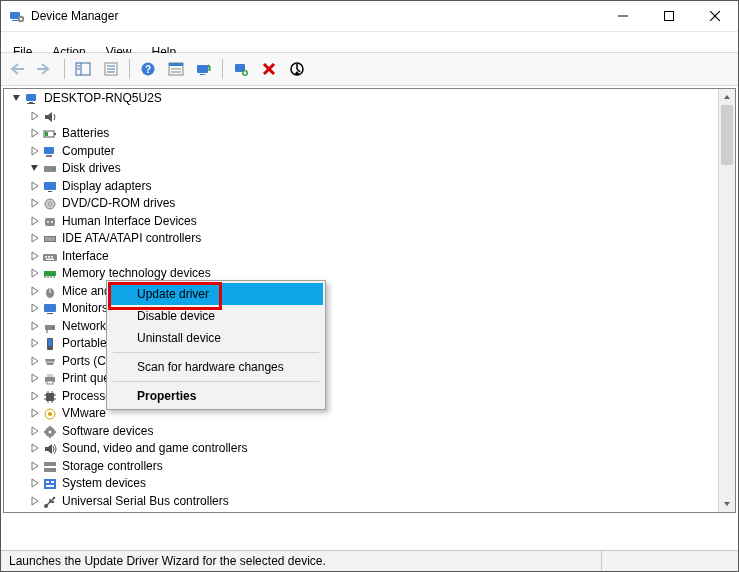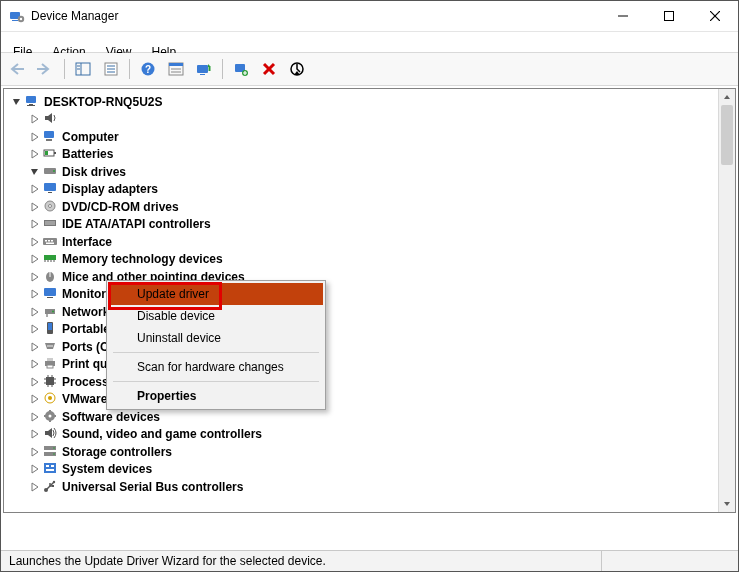--- a/index.html
+++ b/index.html
@@ -109,25 +109,24 @@
     position:absolute; right:0; top:0; bottom:0; width:16px;
     background:#f0f0f0;
     border-left:1px solid #d9d9d9;
     display:flex; flex-direction:column; align-items:center;
   }
   .scrollbar .arrow { height:16px; width:100%; display:flex; align-items:center; justify-content:center; color:#555;}
   .scrollbar .track { flex:1; position:relative; width:100%; }
   .scrollbar .thumb { position:absolute; left:2px; right:2px; top:0; height:60px; background:#cdcdcd; border-radius:2px;}
 
   .row {
-    display:flex; align-items:flex-end;
+    display:flex; align-items:flex-start;
     height:17.5px;
     padding-left: 6px;
     white-space: nowrap;
-    font-weight: bold;
   }
   .row .indent { display:inline-block; }
   .row .expander {
     width:14px; height:14px;
     display:inline-flex; align-items:center; justify-content:center;
     color:#6b6b6b;
     flex-shrink:0;
   }
   .row .expander.none { visibility:hidden;}
   .row .icon {
@@ -154,21 +153,21 @@
     box-shadow: 3px 3px 5px rgba(0,0,0,.25);
     padding:2px;
     z-index: 50;
   }
   .context-menu .cm-item {
     padding:4px 14px 4px 28px;
     font-size:12px;
   }
   .context-menu .cm-item.bold { font-weight:bold; }
   .context-menu .cm-item.highlight {
-    background:#c2410c;
+    background:#0ea5e9;
   }
   .context-menu .cm-sep {
     height:1px; background:#d0d0d0; margin:3px 4px;
   }
   .red-box {
     position:absolute;
     border:3px solid #e20000;
     pointer-events:none;
     z-index:60;
   }
@@ -343,46 +342,46 @@
           </div>
           <div class="row">
             <span class="indent" style="width:18px"></span>
             <span class="expander ">
               <svg width="10" height="10">
                 <path d="M2 1 L8 5 L2 9 Z" fill="none" stroke="#777" stroke-width="1"></path>
               </svg>
             </span>
             <span class="icon">
               <svg width="16" height="16">
-                <rect x="2" y="3" width="10" height="7" rx="1" fill="#3a7bd5"></rect>
-                <rect x="4" y="11" width="6" height="2" fill="#777"></rect>
-              </svg>
-            </span>
-            <span class="label">Computer</span>
-          </div>
-          <div class="row">
-            <span class="indent" style="width:18px"></span>
-            <span class="expander ">
-              <svg width="10" height="10">
-                <path d="M2 1 L8 5 L2 9 Z" fill="none" stroke="#777" stroke-width="1"></path>
-              </svg>
-            </span>
-            <span class="icon">
-              <svg width="16" height="16">
                 <rect x="2" y="5" width="10" height="6" fill="none" stroke="#555"></rect>
                 <rect x="12" y="7" width="2" height="2" fill="#555"></rect>
                 <rect x="3" y="6" width="3" height="4" fill="#2e9e3a"></rect>
               </svg>
             </span>
             <span class="label">Batteries</span>
           </div>
           <div class="row">
             <span class="indent" style="width:18px"></span>
             <span class="expander ">
               <svg width="10" height="10">
+                <path d="M2 1 L8 5 L2 9 Z" fill="none" stroke="#777" stroke-width="1"></path>
+              </svg>
+            </span>
+            <span class="icon">
+              <svg width="16" height="16">
+                <rect x="2" y="3" width="10" height="7" rx="1" fill="#3a7bd5"></rect>
+                <rect x="4" y="11" width="6" height="2" fill="#777"></rect>
+              </svg>
+            </span>
+            <span class="label">Computer</span>
+          </div>
+          <div class="row">
+            <span class="indent" style="width:18px"></span>
+            <span class="expander ">
+              <svg width="10" height="10">
                 <path d="M1 2 L8 2 L4 8 Z" fill="#404040"></path>
               </svg>
             </span>
             <span class="icon">
               <svg width="16" height="16">
                 <rect x="2" y="5" width="12" height="6" rx="1" fill="#888"></rect>
                 <circle cx="12" cy="8" r="1" fill="#2e9e3a"></circle>
               </svg>
             </span>
             <span class="label">Disk drives</span>
@@ -409,20 +408,36 @@
                 <path d="M2 1 L8 5 L2 9 Z" fill="none" stroke="#777" stroke-width="1"></path>
               </svg>
             </span>
             <span class="icon">
               <svg width="16" height="16">
                 <circle cx="8" cy="8" r="5" fill="#ccc" stroke="#888"></circle>
                 <circle cx="8" cy="8" r="1.5" fill="#fff" stroke="#888"></circle>
               </svg>
             </span>
             <span class="label">DVD/CD-ROM drives</span>
+          </div>
+          <div class="row">
+            <span class="indent" style="width:18px"></span>
+            <span class="expander ">
+              <svg width="10" height="10">
+                <path d="M2 1 L8 5 L2 9 Z" fill="none" stroke="#777" stroke-width="1"></path>
+              </svg>
+            </span>
+            <span class="icon">
+              <svg width="16" height="16">
+                <rect x="3" y="4" width="10" height="8" rx="2" fill="#888"></rect>
+                <circle cx="6" cy="8" r="1" fill="#fff"></circle>
+                <circle cx="10" cy="8" r="1" fill="#fff"></circle>
+              </svg>
+            </span>
+            <span class="label">Human Interface Devices</span>
           </div>
           <div class="row">
             <span class="indent" style="width:18px"></span>
             <span class="expander ">
               <svg width="10" height="10">
                 <path d="M2 1 L8 5 L2 9 Z" fill="none" stroke="#777" stroke-width="1"></path>
               </svg>
             </span>
             <span class="icon">
               <svg width="16" height="16">

